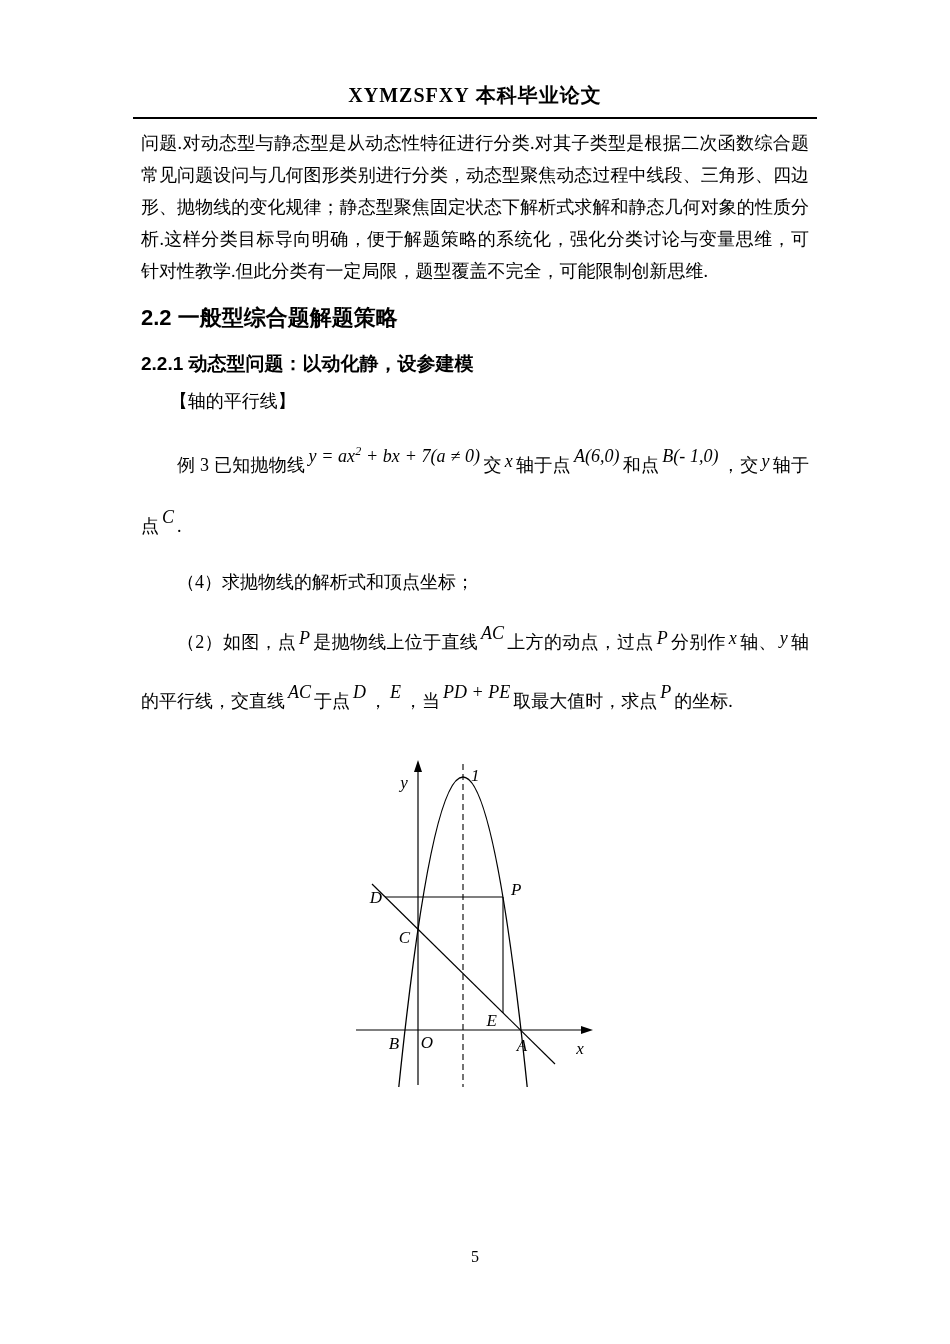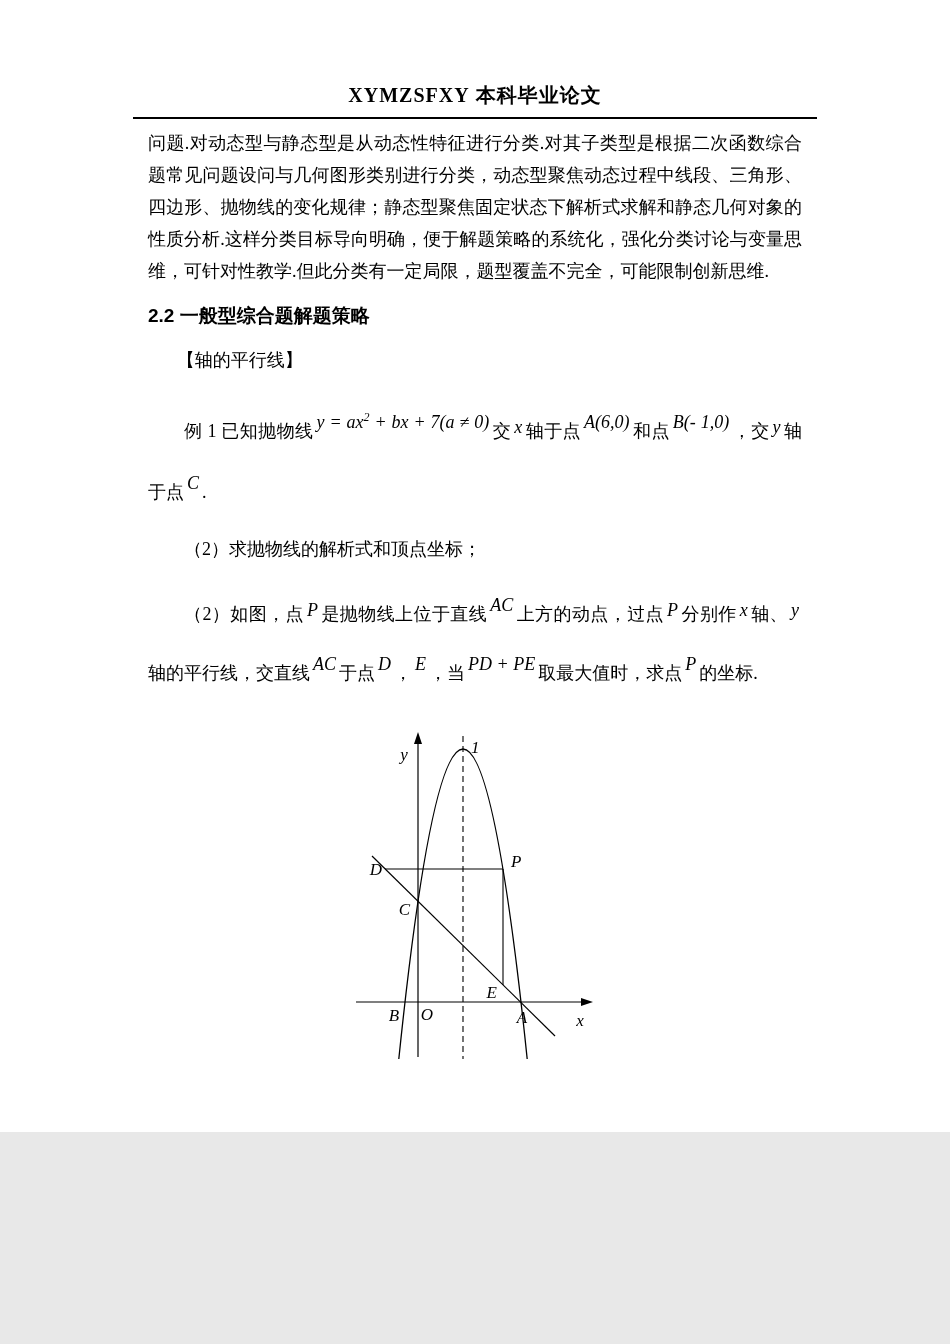--- a/index.html
+++ b/index.html
@@ -1,47 +1,47 @@
 <!DOCTYPE html>
 <html><head>
 <meta charset="utf-8">
 <style>
   html,body{margin:0;padding:0;background:#e8e8e8;}
   .page{
     position:relative;
-    width:950px;height:1132px;
+    width:950px;height:1344px;
     margin:0 auto;
     background:#ffffff;
     font-family:"Liberation Serif","DejaVu Serif",serif;
     color:#000;
     box-sizing:border-box;
     overflow:hidden;
   }
   .content{
     padding:82px 133px 0 133px;
   }
   .header{
     text-align:center;
     font-size:20px;
     font-weight:bold;
     padding-bottom:8px;
     border-bottom:2px solid #000;
     letter-spacing:1px;
   }
   .header .latin{font-family:"Liberation Serif",serif;margin-right:6px;}
-  p, h2, h3{margin:15px;}
+  p, h2, h3{margin:8px;}
   .body-text{
     font-size:18px;
     line-height:32px;
     text-align:justify;
   }
   .p1{margin-top:8px;}
   .h22{
     margin-top:16px;
-    font-size:19px;
+    font-size:22px;
     font-weight:bold;
     font-family:"Liberation Sans","DejaVu Sans",sans-serif;
   }
   .h221{
     margin-top:18px;
     font-size:19px;
     font-weight:bold;
     font-family:"Liberation Sans","DejaVu Sans",sans-serif;
   }
   .p2{margin-top:12px;text-indent:2em;}
@@ -86,28 +86,29 @@
   <div class="content">
 
     <div class="header">
       <span class="latin">XYMZSFXY</span><span>本科毕业论文</span>
     </div>
 
     <p class="body-text p1">问题.对动态型与静态型是从动态性特征进行分类.对其子类型是根据二次函数综合题常见问题设问与几何图形类别进行分类，动态型聚焦动态过程中线段、三角形、四边形、抛物线的变化规律；静态型聚焦固定状态下解析式求解和静态几何对象的性质分析.这样分类目标导向明确，便于解题策略的系统化，强化分类讨论与变量思维，可针对性教学.但此分类有一定局限，题型覆盖不完全，可能限制创新思维.</p>
 
     <h2 class="h22">2.2 一般型综合题解题策略</h2>
 
+    <h3 class="h221">2.2.1 动态型问题：以动化静，设参建模</h3>
 
 
     <p class="body-text bracket-line">【轴的平行线】</p>
 
 
-    <p class="body-text example"><span>例 1  已知抛物线</span><span class="m r1"><span>y = ax</span><sup>2</sup><span> + bx + 7(a ≠ 0)</span></span><span>交</span><span class="m r2">x</span><span>轴于点</span><span class="m r1">A(6,0)</span><span>和点</span><span class="m r1">B(- 1,0)</span><span>，交</span><span class="m r2">y</span><span>轴于点</span><span class="m r1">C</span><span>.</span></p>
+    <p class="body-text example"><span>例 3  已知抛物线</span><span class="m r1"><span>y = ax</span><sup>2</sup><span> + bx + 7(a ≠ 0)</span></span><span>交</span><span class="m r2">x</span><span>轴于点</span><span class="m r1">A(6,0)</span><span>和点</span><span class="m r1">B(- 1,0)</span><span>，交</span><span class="m r2">y</span><span>轴于点</span><span class="m r1">C</span><span>.</span></p>
 
-    <p class="body-text q1">（2）求抛物线的解析式和顶点坐标；</p>
+    <p class="body-text q1">（4）求抛物线的解析式和顶点坐标；</p>
 
     <p class="body-text q2"><span>（2）如图，点</span><span class="m r2">P</span><span>是抛物线上位于直线</span><span class="m r1">AC</span><span>上方的动点，过点</span><span class="m r2">P</span><span>分别作</span><span class="m r2">x</span><span>轴、</span><span class="m r2">y</span><span>轴的平行线，交直线</span><span class="m r1">AC</span><span>于点</span><span class="m r1">D</span><span>，</span><span class="m r1">E</span><span>，当</span><span class="m r1">PD + PE</span><span>取最大值时，求点</span><span class="m r1">P</span><span>的坐标.</span></p>
 
     <div class="figure-wrap">
       <svg width="290" height="350" viewBox="0 0 290 350">
 
         <line x1="133" y1="22" x2="133" y2="345" stroke="#000" stroke-width="1.1" stroke-dasharray="6 4"></line>
 
         <line x1="26" y1="288" x2="253" y2="288" stroke="#000" stroke-width="1.2"></line>
         <polygon points="263,288 251,284 251,292" fill="#000"></polygon>

